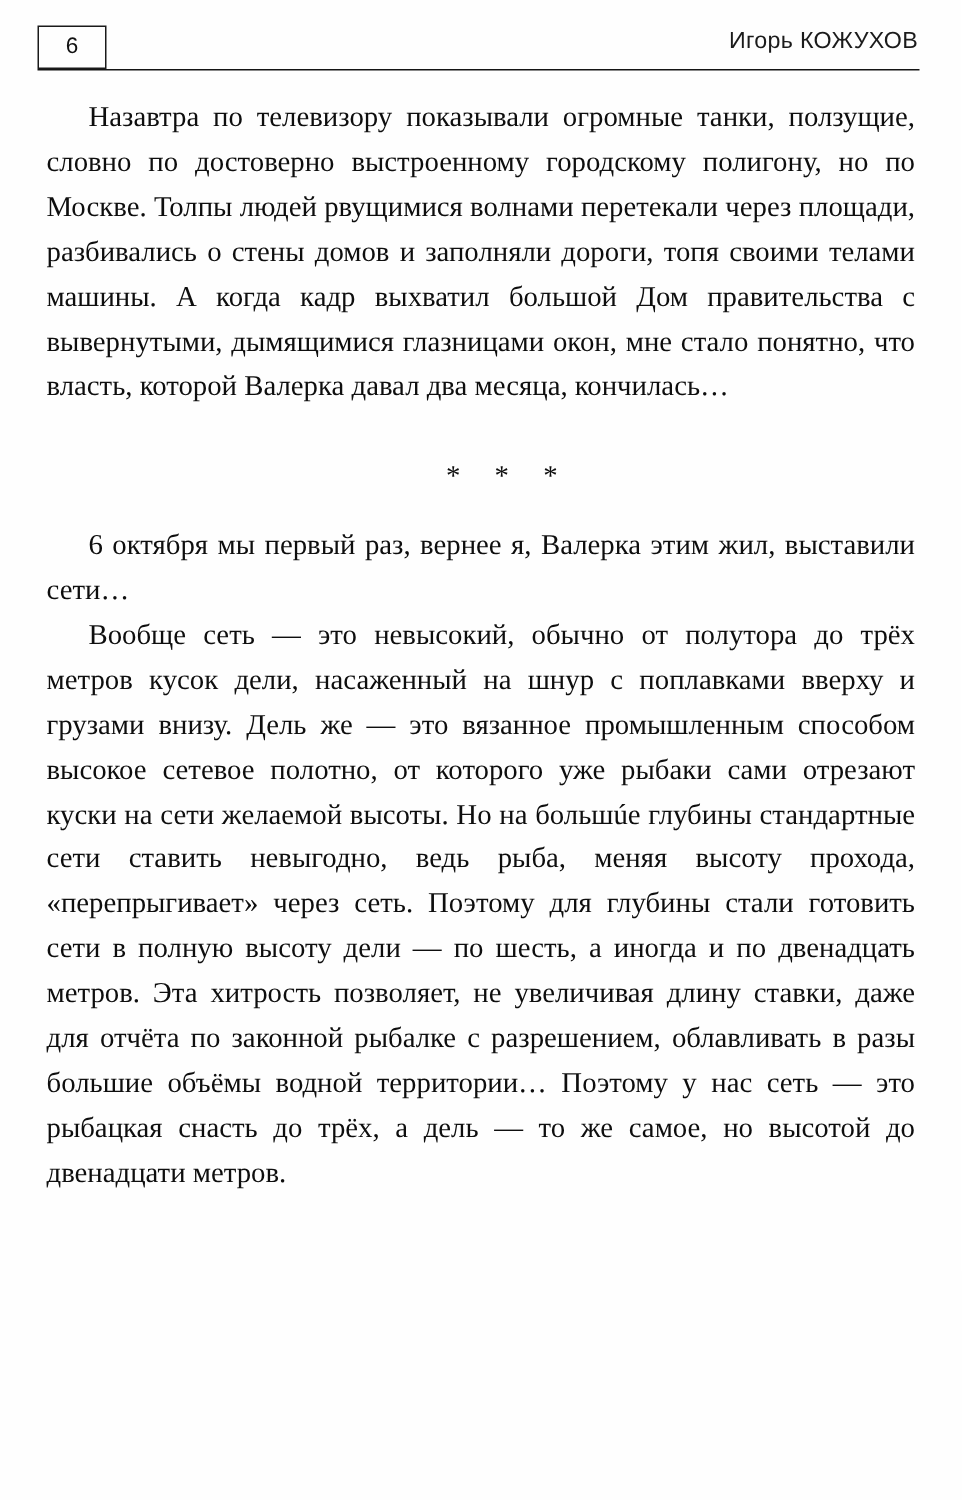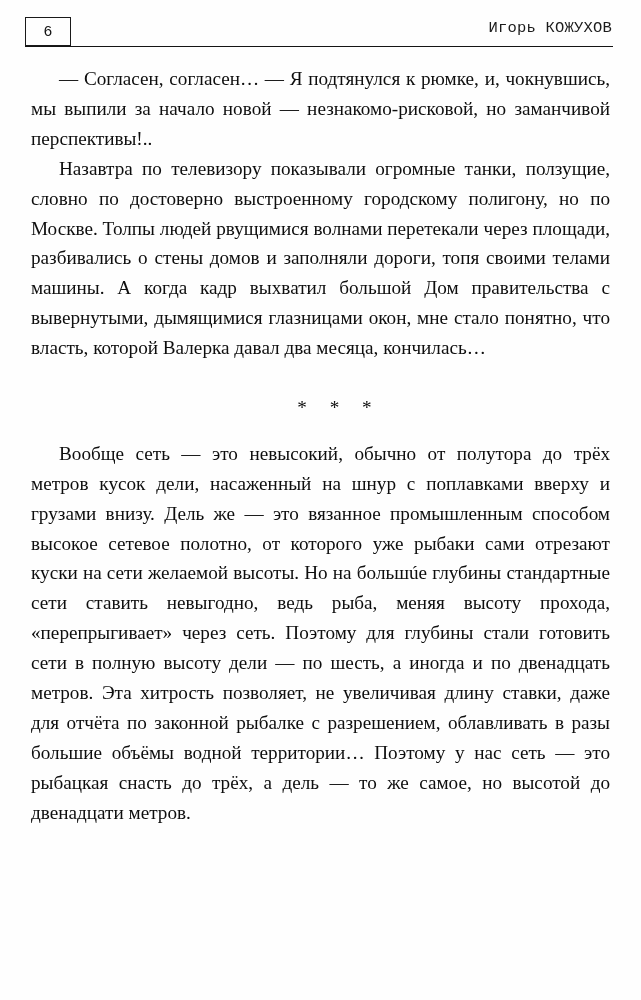--- a/index.html
+++ b/index.html
@@ -50,21 +50,21 @@
     line-height: 26px;
     font-family: "Liberation Sans", "DejaVu Sans", sans-serif;
     font-size: 15px;
     color: #111111;
   }
 
   .author-name {
     position: absolute;
     right: 1px;
     top: 2px;
-    font-family: Liberation Mono, monospace;
+    font-family: Liberation Sans, sans-serif;
     font-size: 15.5px;
     letter-spacing: 0.2px;
     color: #1b1b1b;
     white-space: nowrap;
   }
 
   .head-rule {
     position: absolute;
     left: 0;
     top: 29px;
@@ -119,29 +119,29 @@
   <div class="running-head">
     <div class="folio-box">
       <span class="folio-number">6</span>
     </div>
     <div class="author-name">Игорь КОЖУХОВ</div>
     <div class="head-rule"></div>
   </div>
 
   <div class="body-text">
 
-    <p>— Согласен, согласен… — Я подтянулся к рюмке, и, чокнувшись, мы выпили за начало новой — незнакомо-рисковой, но заманчивой перспективы!..</p>
 
     <p>Назавтра по телевизору показывали огромные танки, ползущие, словно по достоверно выстроенному городскому полигону, но по Москве. Толпы людей рвущимися волнами перетекали через площади, разбивались о стены домов и заполняли дороги, топя своими телами машины. А когда кадр выхватил большой Дом правительства с вывернутыми, дымящимися глазницами окон, мне стало понятно, что власть, которой Валерка давал два месяца, кончилась…</p>
 
 
     <div class="spacer-line"></div>
 
     <p class="section-break">* * *</p>
 
     <div class="spacer-half"></div>
 
+    <p>6 октября мы первый раз, вернее я, Валерка этим жил, выставили сети…</p>
 
     <p>Вообще сеть — это невысокий, обычно от полутора до трёх метров кусок дели, насаженный на шнур с поплавками вверху и грузами внизу. Дель же — это вязанное промышленным способом высокое сетевое полотно, от которого уже рыбаки сами отрезают куски на сети желаемой высоты. Но на большúе глубины стандартные сети ставить невыгодно, ведь рыба, меняя высоту прохода, «перепрыгивает» через сеть. Поэтому для глубины стали готовить сети в полную высоту дели — по шесть, а иногда и по двенадцать метров. Эта хитрость позволяет, не увеличивая длину ставки, даже для отчёта по законной рыбалке с разрешением, облавливать в разы большие объёмы водной территории… Поэтому у нас сеть — это рыбацкая снасть до трёх, а дель — то же самое, но высотой до двенадцати метров.</p>
 
   </div>
 
 </div>
 
 </body></html>

